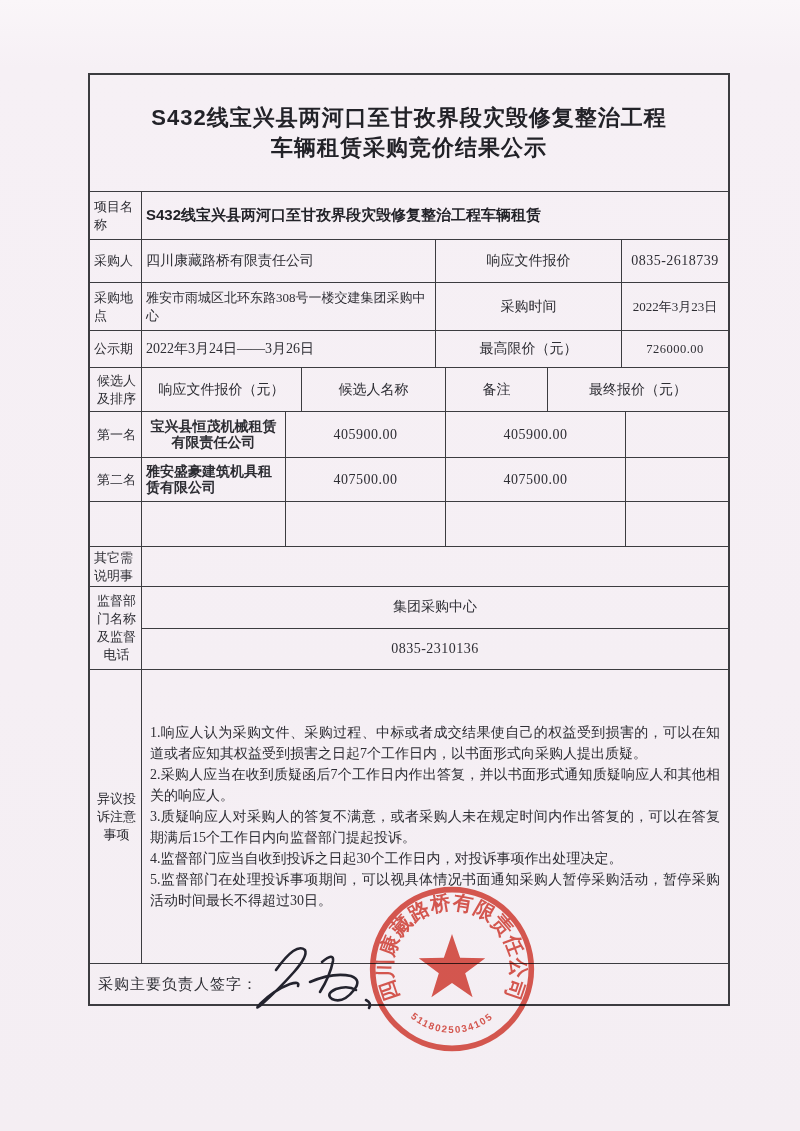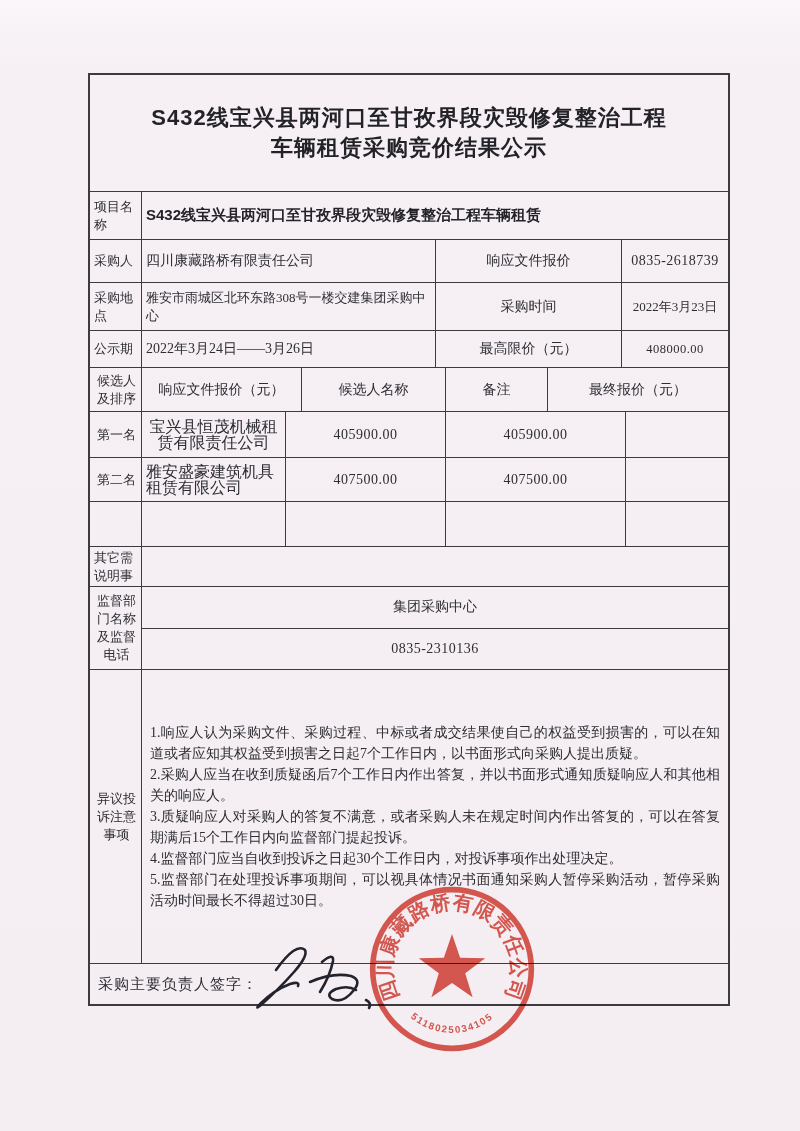--- a/index.html
+++ b/index.html
@@ -37,21 +37,21 @@
   }
   .title-line{
     font-family:"Liberation Sans", sans-serif;
     font-weight:bold; font-size:22px; line-height:30px; letter-spacing:1px;
     color:#222228; text-align:center;
   }
   .proj-value{
     font-family:"Liberation Sans", sans-serif;
     font-weight:bold; font-size:15px; color:#222228; padding-left:4px;
   }
-  .name-cell{ font-size:16px; line-height:16px; }
+  .name-cell{ font-size:14px; line-height:16px;font-weight:bold; }
   .price{ font-family:"Liberation Serif", serif; letter-spacing:0.5px; }
   .sup-right{ flex:1; display:flex; flex-direction:column; }
   .sup-sub{ flex:1; display:flex; align-items:center; justify-content:center; }
   .sup-sub:first-child{ border-bottom:1.5px solid #3c3c40; }
   .objection-text{
     display:block; padding:6px 8px 6px 8px; font-size:14px; line-height:21px;
     align-self:center; text-align:left;
   }
   .objection-text div{ text-align:justify; }
   .sig-row{ align-items:center; }
@@ -87,21 +87,21 @@
       <div class="cell lab left">采购地点</div>
       <div class="cell left" style="flex:0 0 294px; font-size:13px">雅安市雨城区北环东路308号一楼交建集团采购中心</div>
       <div class="cell center" style="flex:0 0 186px">采购时间</div>
       <div class="cell center" style="flex:1; font-size:13px">2022年3月23日</div>
     </div>
 
     <div class="row" style="height:37px">
       <div class="cell lab left">公示期</div>
       <div class="cell left" style="flex:0 0 294px">2022年3月24日——3月26日</div>
       <div class="cell center" style="flex:0 0 186px">最高限价（元）</div>
-      <div class="cell center price" style="flex:1; font-size:12.5px">408000.00</div>
+      <div class="cell center price" style="flex:1; font-size:12.5px">726000.00</div>
     </div>
 
     <div class="row" style="height:44px">
       <div class="cell lab center">候选人及排序</div>
       <div class="cell center" style="flex:0 0 160px">响应文件报价（元）</div>
       <div class="cell center" style="flex:0 0 144px">候选人名称</div>
       <div class="cell center" style="flex:1">备注</div>
       <div class="cell center" style="flex:0 0 180px">最终报价（元）</div>
     </div>
 

